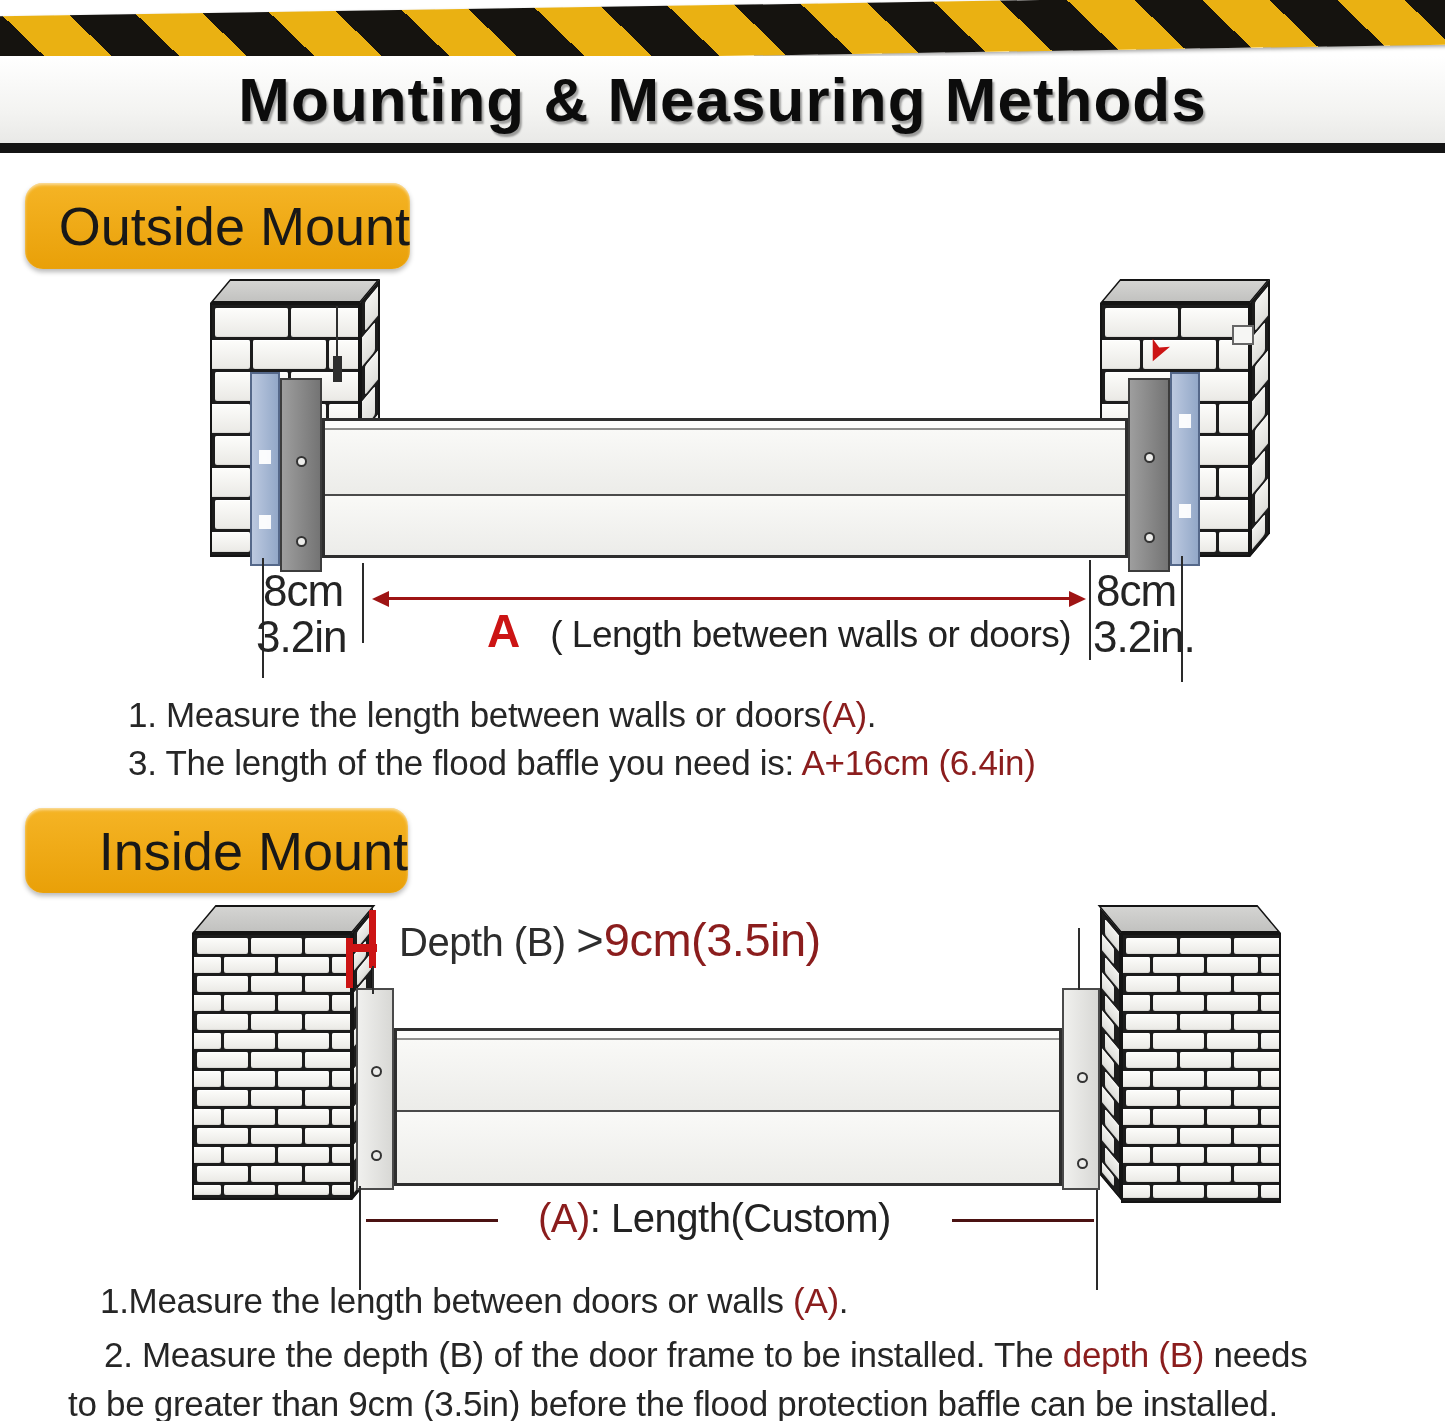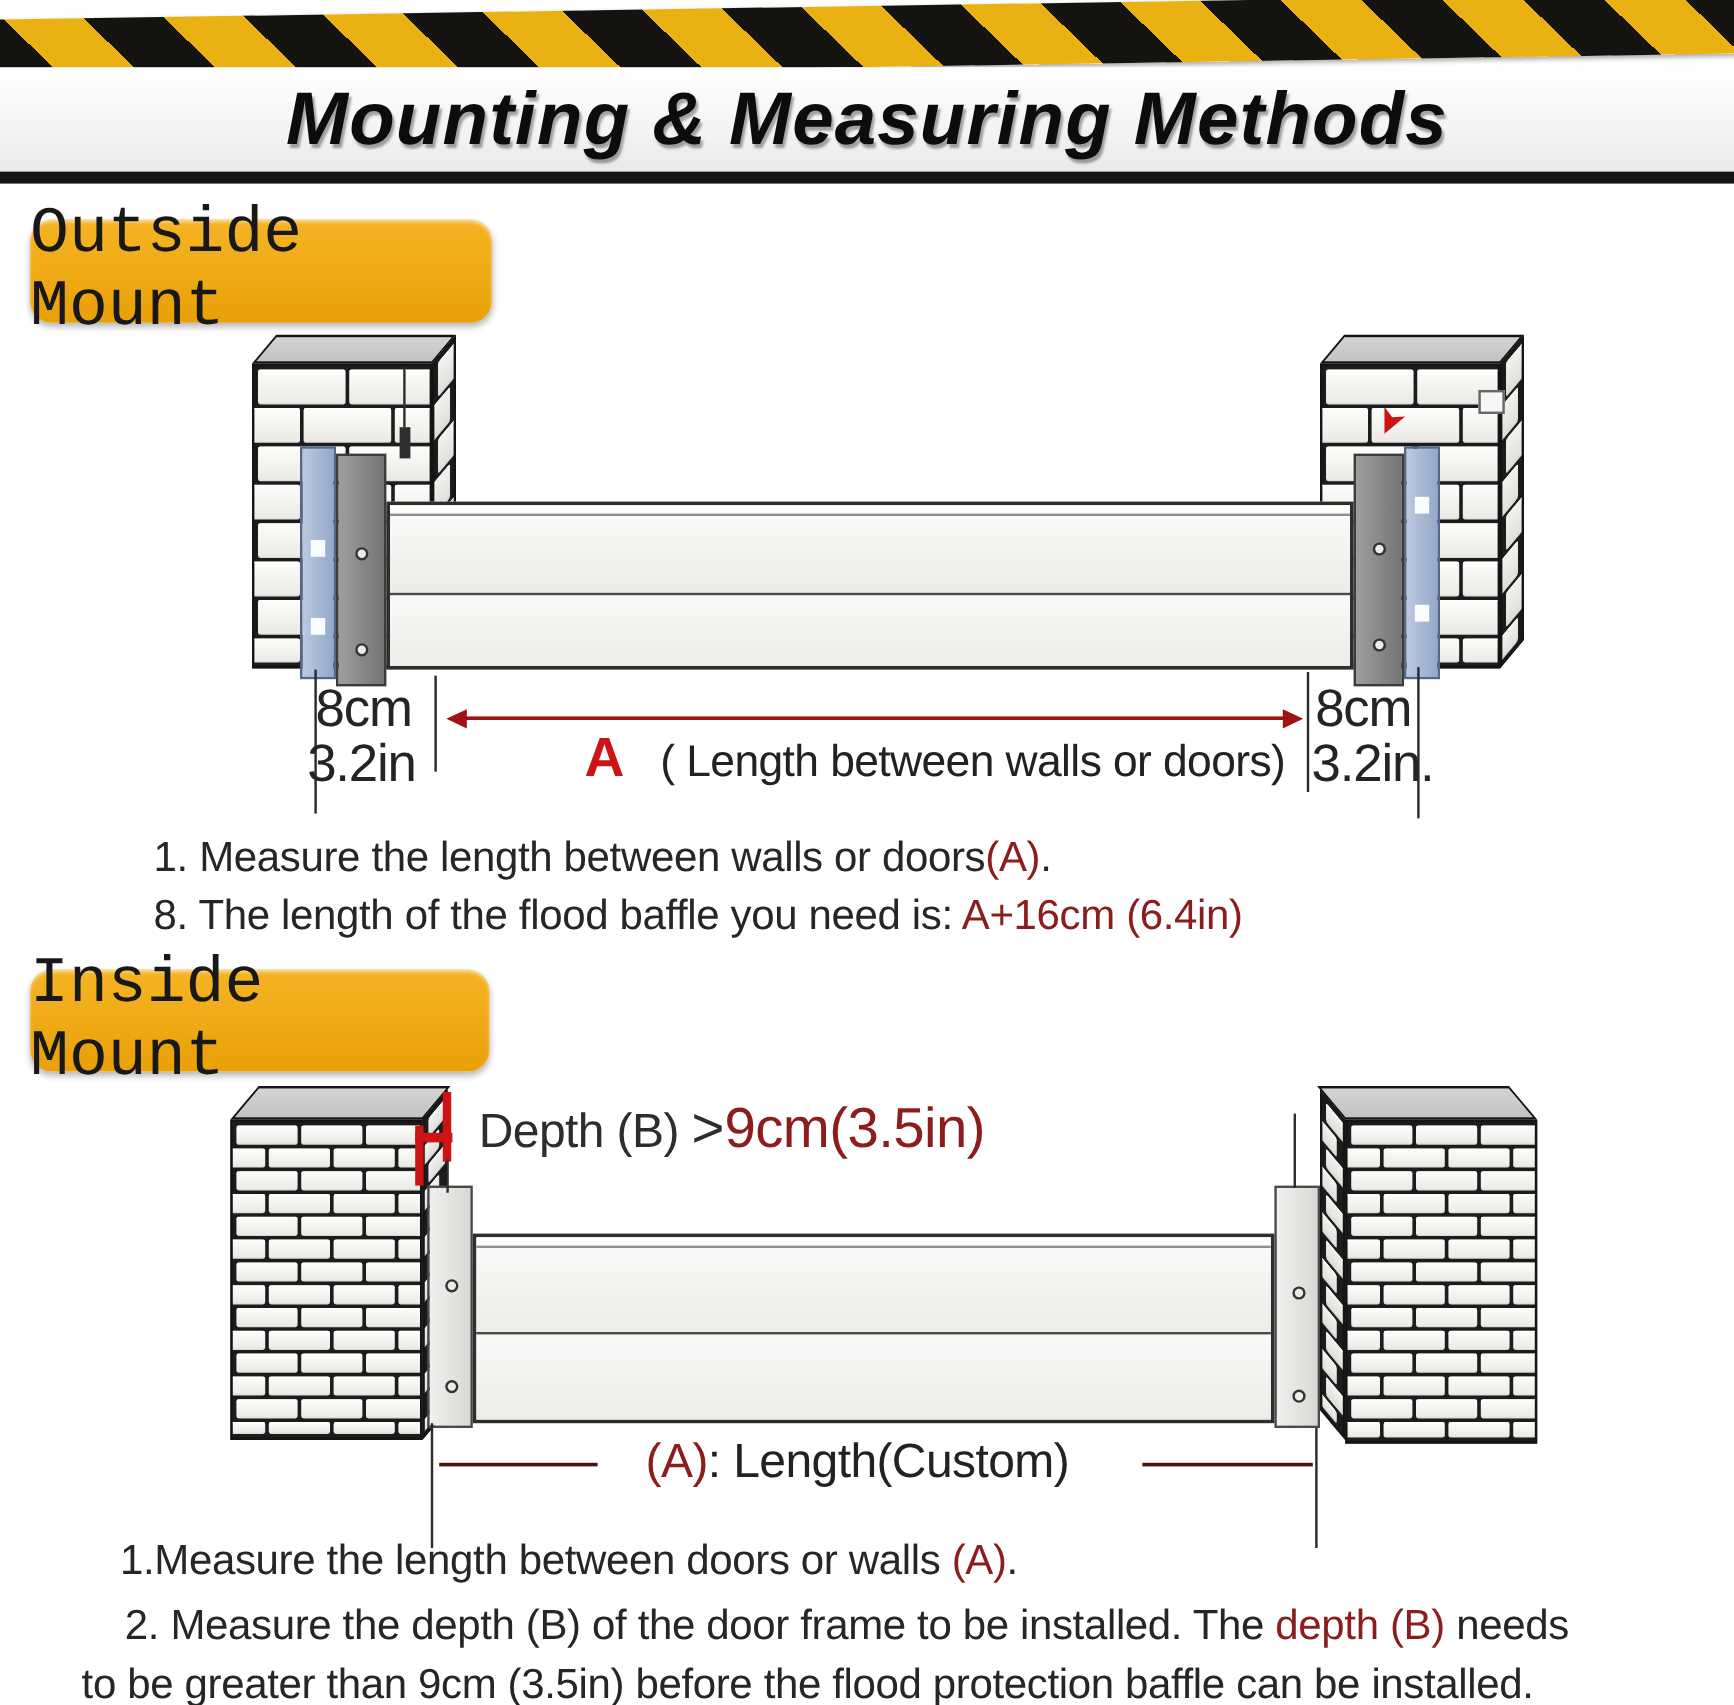--- a/index.html
+++ b/index.html
@@ -6,31 +6,31 @@
   .page{position:relative;width:1445px;height:1421px;background:#fff;overflow:hidden;
         font-family:"Liberation Sans","DejaVu Sans",sans-serif;color:#262626;}
 
   
   .tape{position:absolute;left:-12px;right:-12px;top:5px;height:51px;
         transform:rotate(-0.9deg);
         background:repeating-linear-gradient(45deg,#15130f 0 47px,var(--tape-yellow,#eab112) 47px 94px);
         box-shadow:0 2px 4px rgba(0,0,0,.35);}
   .titleband{position:absolute;top:56px;left:0;right:0;height:87px;
         background:linear-gradient(180deg,#ffffff,#f3f3f1 65%,#e9e9e7);
-        display:flex;align-items:center;justify-content:center;font-style:italic;}
+        display:flex;align-items:center;justify-content:center;}
   .title{margin:0;font-size:62px;font-weight:bold;letter-spacing:1px;color:#0c0c0c;
         text-shadow:2px 3px 2px rgba(0,0,0,.35);}
   .hdr-bar{position:absolute;top:143px;left:0;right:0;height:10px;background:#141414;}
 
   
   .badge{position:absolute;border-radius:18px;
         background:linear-gradient(180deg,#f5b425,var(--badge-yellow,#e9a008));
         box-shadow:0 3px 5px rgba(0,0,0,.28), inset 0 2px 3px rgba(255,255,255,.55);
         display:flex;align-items:center;justify-content:flex-end;
-        font-size:54px;color:#181818;letter-spacing:0;font-family:Liberation Mono, monospace;}
+        font-size:54px;color:#181818;letter-spacing:0;}
   .badge-out{left:25px;top:183px;width:385px;height:86px;}
   .badge-in{left:25px;top:808px;width:383px;height:85px;}
 
   
   .face{position:absolute;box-sizing:border-box;border:2px solid #141414;}
   .top{background:linear-gradient(180deg,#d4d4d2,#c2c2c0);}
   .top.lt{transform:skewX(-40deg);transform-origin:0 100%;}
   .top.rt{transform:skewX(40deg);transform-origin:100% 100%;}
   .side.lt{transform:skewY(-50deg);transform-origin:0 0;}
   .side.rt{transform:skewY(50deg);transform-origin:100% 0;}
@@ -209,21 +209,21 @@
   <div class="dimtxt" style="left:1093px;top:614px">3.2in.</div>
 
   <div class="alabel" style="left:487px;top:604px">
     <span class="a">A</span><span class="rest">( Length between walls or doors)</span>
   </div>
 
   <div class="step" style="left:128px;top:695px">
     <span>1. Measure the length between walls or doors</span><span class="red">(A)</span><span>.</span>
   </div>
   <div class="step" style="left:128px;top:743px">
-    <span>8. The length of the flood baffle you need is: </span><span class="red">A+16cm (6.4in)</span>
+    <span>3. The length of the flood baffle you need is: </span><span class="red">A+16cm (6.4in)</span>
   </div>
 
   <div class="badge badge-in">
     <span>Inside Mount</span>
   </div>
 
   <div class="face top lt" style="left:192px;top:905px;width:160px;height:28px"></div>
   <div class="face side lt bricks" style="left:352px;top:933px;width:21px;height:267px">
       <i style="left:3px;top:3px;width:21px;height:16px"></i>
       <i style="left:-9px;top:22px;width:21px;height:16px"></i>

